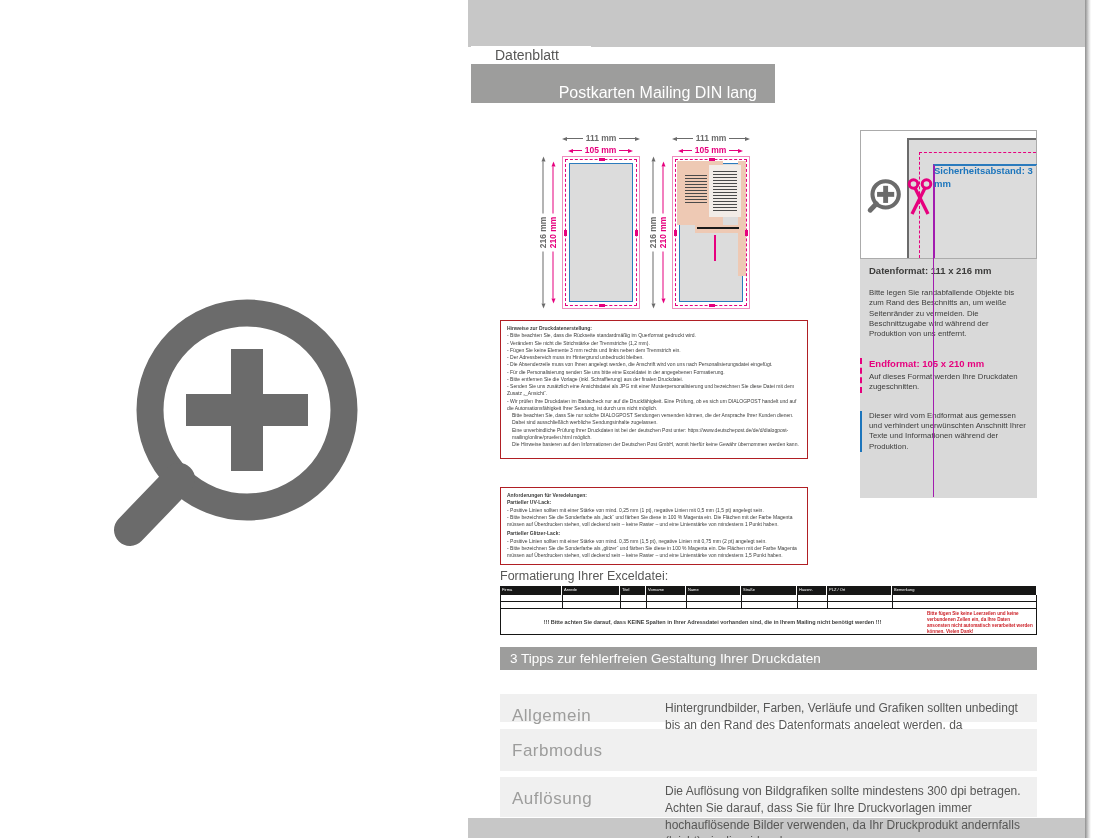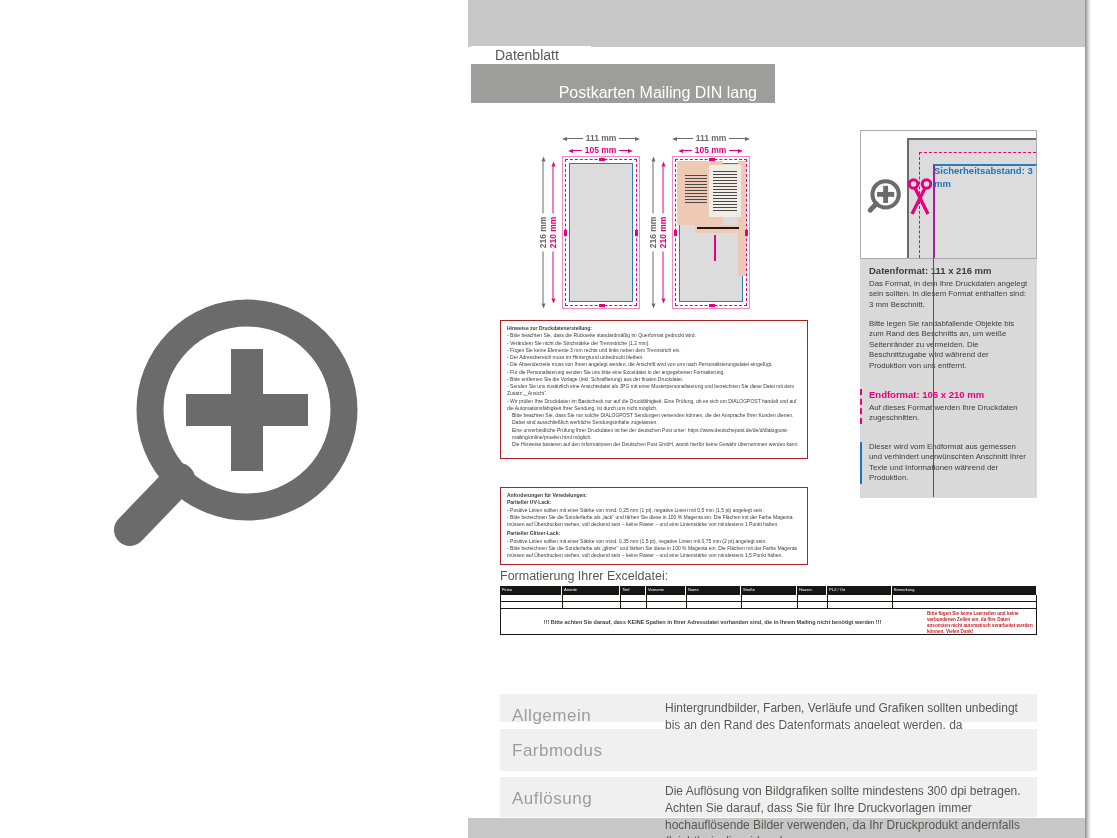--- a/index.html
+++ b/index.html
@@ -244,20 +244,21 @@
         <div class="bc"></div>
         <div class="bc"></div>
         <div class="bc"></div>
     </div>
     <div class="xl-note">
       <div class="cen">!!! Bitte achten Sie darauf, dass KEINE Spalten in Ihrer Adressdatei vorhanden sind, die in Ihrem Mailing nicht benötigt werden !!!</div>
       <div class="red">Bitte fügen Sie keine Leerzeilen und keine verbundenen Zellen ein, da Ihre Daten ansonsten nicht automatisch verarbeitet werden können. Vielen Dank!</div>
     </div>
   </div>
 
+  <div class="tipsbar">3 Tipps zur fehlerfreien Gestaltung Ihrer Druckdaten</div>
   <div class="tiprow" style="top:694px;height:28px;">
     <div class="lab">Allgemein</div>
     <div class="bod">Hintergrundbilder, Farben, Verläufe und Grafiken sollten unbedingt bis an den Rand des Datenformats angelegt werden, da produktionstechnisch kleinere Toleranzen beim Schneiden Ihres Druckproduktes auftreten können.</div>
   </div>
   <div class="tiprow" style="top:729px;height:42px;">
     <div class="lab">Farbmodus</div>
   </div>
   <div class="tiprow" style="top:777px;height:40px;">
     <div class="lab">Auflösung</div>
     <div class="bod">Die Auflösung von Bildgrafiken sollte mindestens 300 dpi betragen. Achten Sie darauf, dass Sie für Ihre Druckvorlagen immer hochauflösende Bilder verwenden, da Ihr Druckprodukt andernfalls (leicht) pixelig wirken kann.</div>
@@ -277,21 +278,20 @@
       <svg width="26" height="40" viewBox="0 0 26 40" style="position:absolute;left:46px;top:46px;">
         <circle cx="6.5" cy="7" r="4.3" fill="none" stroke="#e6007e" stroke-width="3"></circle>
         <circle cx="19.5" cy="7" r="4.3" fill="none" stroke="#e6007e" stroke-width="3"></circle>
         <line x1="8" y1="11" x2="21" y2="37" stroke="#e6007e" stroke-width="3.4"></line>
         <line x1="18" y1="11" x2="5" y2="37" stroke="#e6007e" stroke-width="3.4"></line>
       </svg>
     </div>
     <div class="p-body">
       <div class="p-sec">
         <div class="pt">Datenformat: 111 x 216 mm</div>
-        <div>Das Format, in dem Ihre Druckdaten angelegt sein sollten. In diesem Format enthalten sind: 3 mm Beschnitt.</div>
         <div class="spacer"></div>
         <div>Bitte legen Sie randabfallende Objekte bis zum Rand des Beschnitts an, um weiße Seitenränder zu vermeiden. Die Beschnittzugabe wird während der Produktion von uns entfernt.</div>
       </div>
       <div class="spacer"></div>
         <div class="spacer"></div>
       <div class="p-sec mk-mag">
         <div class="pt c-mag">Endformat: 105 x 210 mm</div>
         <div>Auf dieses Format werden Ihre Druckdaten zugeschnitten.</div>
       </div>
       <div class="spacer"></div>

